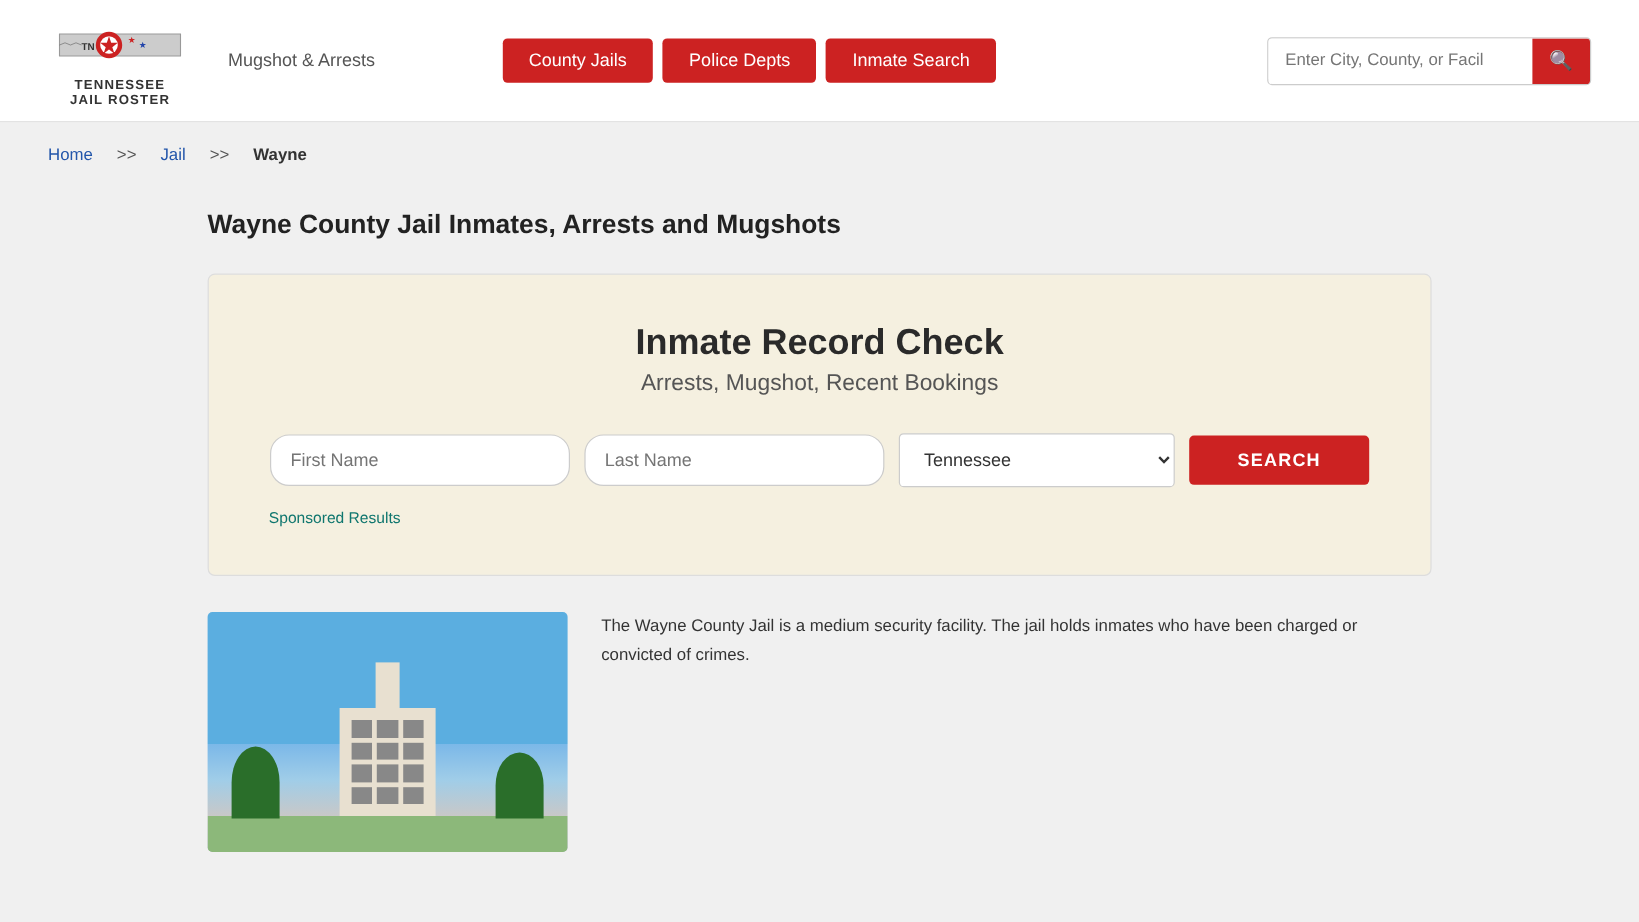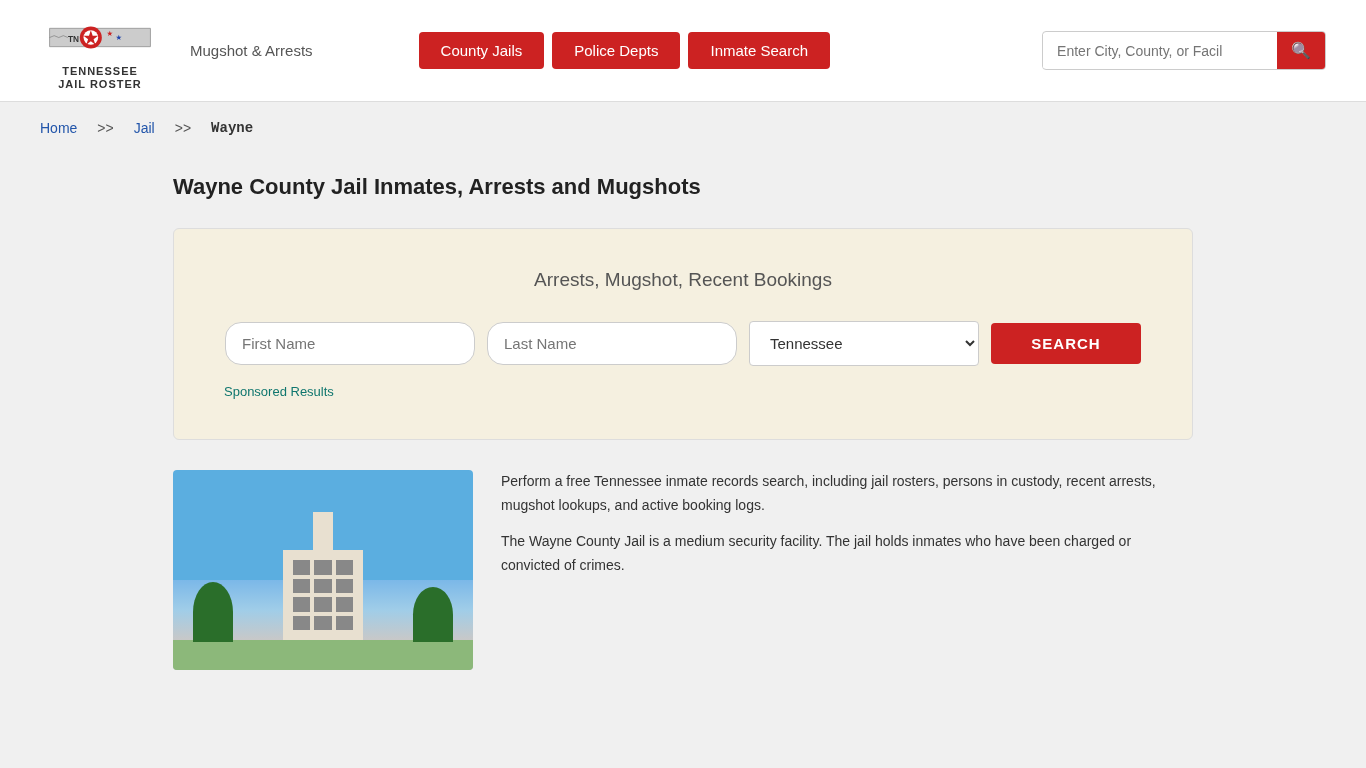--- a/index.html
+++ b/index.html
@@ -50,26 +50,25 @@
       color: #fff;
       border: none;
       border-radius: 4px;
       padding: 10px 22px;
       font-size: 15px;
       cursor: pointer;
       font-weight: 500;
     }
     .search-area {
       display: flex;
-      align-items: center;
+      align-items: flex-start;
       margin-left: auto;
       border: 1px solid #ccc;
       border-radius: 4px;
       overflow: hidden;
-      gap: 14px;
     }
     .header-search-input {
       border: none;
       outline: none;
       padding: 9px 14px;
       font-size: 14px;
       width: 220px;
       color: #999;
     }
     .header-search-btn {
@@ -90,21 +89,21 @@
       display: flex;
       align-items: center;
       gap: 20px;
       font-size: 14px;
     }
     .breadcrumb a {
       color: #2255aa;
       text-decoration: none;
     }
     .breadcrumb .separator { color: #555; }
-    .breadcrumb .current { font-weight: bold; color: #333; font-family: Liberation Mono, monospace; }
+    .breadcrumb .current { font-weight: bold; color: #333; }
 
     
     .main-content {
       max-width: 1100px;
       margin: 0 auto;
       padding: 20px 40px;
     }
     .page-title {
       text-align: left;
       font-size: 22px;
@@ -315,20 +314,21 @@
     <span class="separator">&gt;&gt;</span>
     <span class="current">Wayne</span>
   </div>
 </div>
 
 <div class="main-content">
 
   <h1 class="page-title">Wayne County Jail Inmates, Arrests and Mugshots</h1>
 
   <div class="record-check-box">
+    <h2>Inmate Record Check</h2>
     <p class="record-check-subtitle">Arrests, Mugshot, Recent Bookings</p>
 
     <div class="search-form">
       <input type="text" placeholder="First Name" style="">
       <input type="text" placeholder="Last Name" style="">
       <select>
         <option>Tennessee</option>
         <option>Alabama</option>
         <option>Georgia</option>
         <option>Kentucky</option>
@@ -363,18 +363,17 @@
             <div class="window"></div>
             <div class="window"></div>
             <div class="window"></div>
           </div>
         </div>
         <div class="building-top"></div>
       </div>
     </div>
 
     <div class="description-text">
-      <p>Perform a free Tennessee inmate records search, including jail rosters, persons in custody, recent arrests, mugshot lookups, and active booking logs.</p>
       <p>The Wayne County Jail is a medium security facility. The jail holds inmates who have been charged or convicted of crimes.</p>
     </div>
   </div>
 
 </div>
 
 </body></html>

